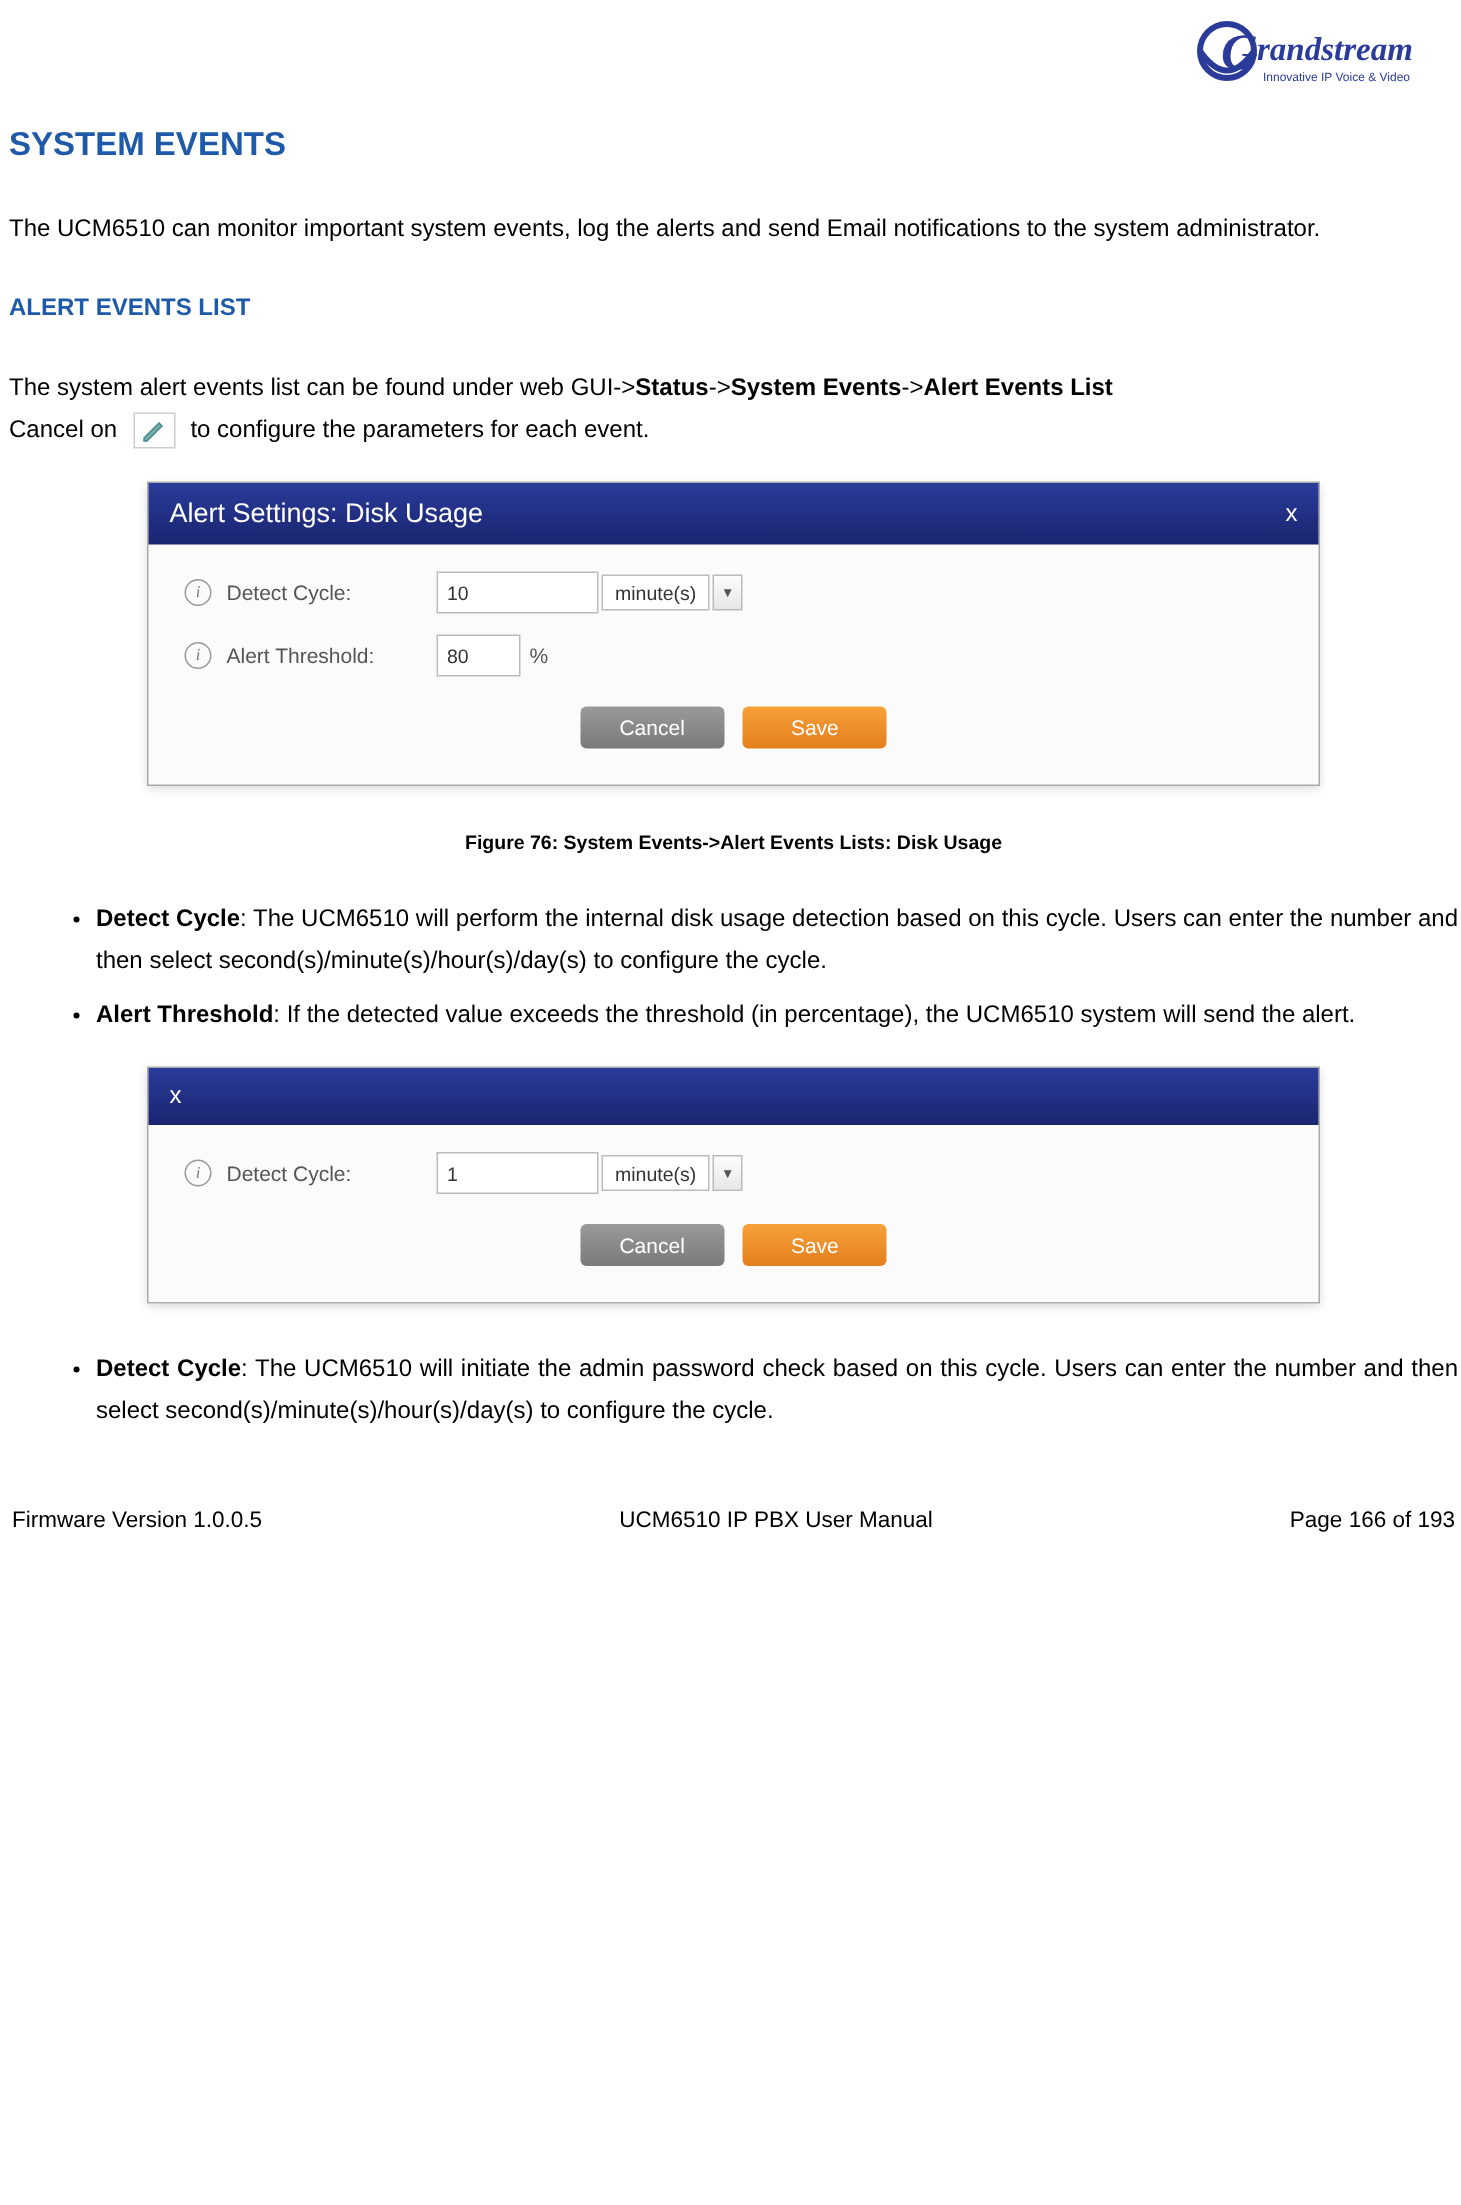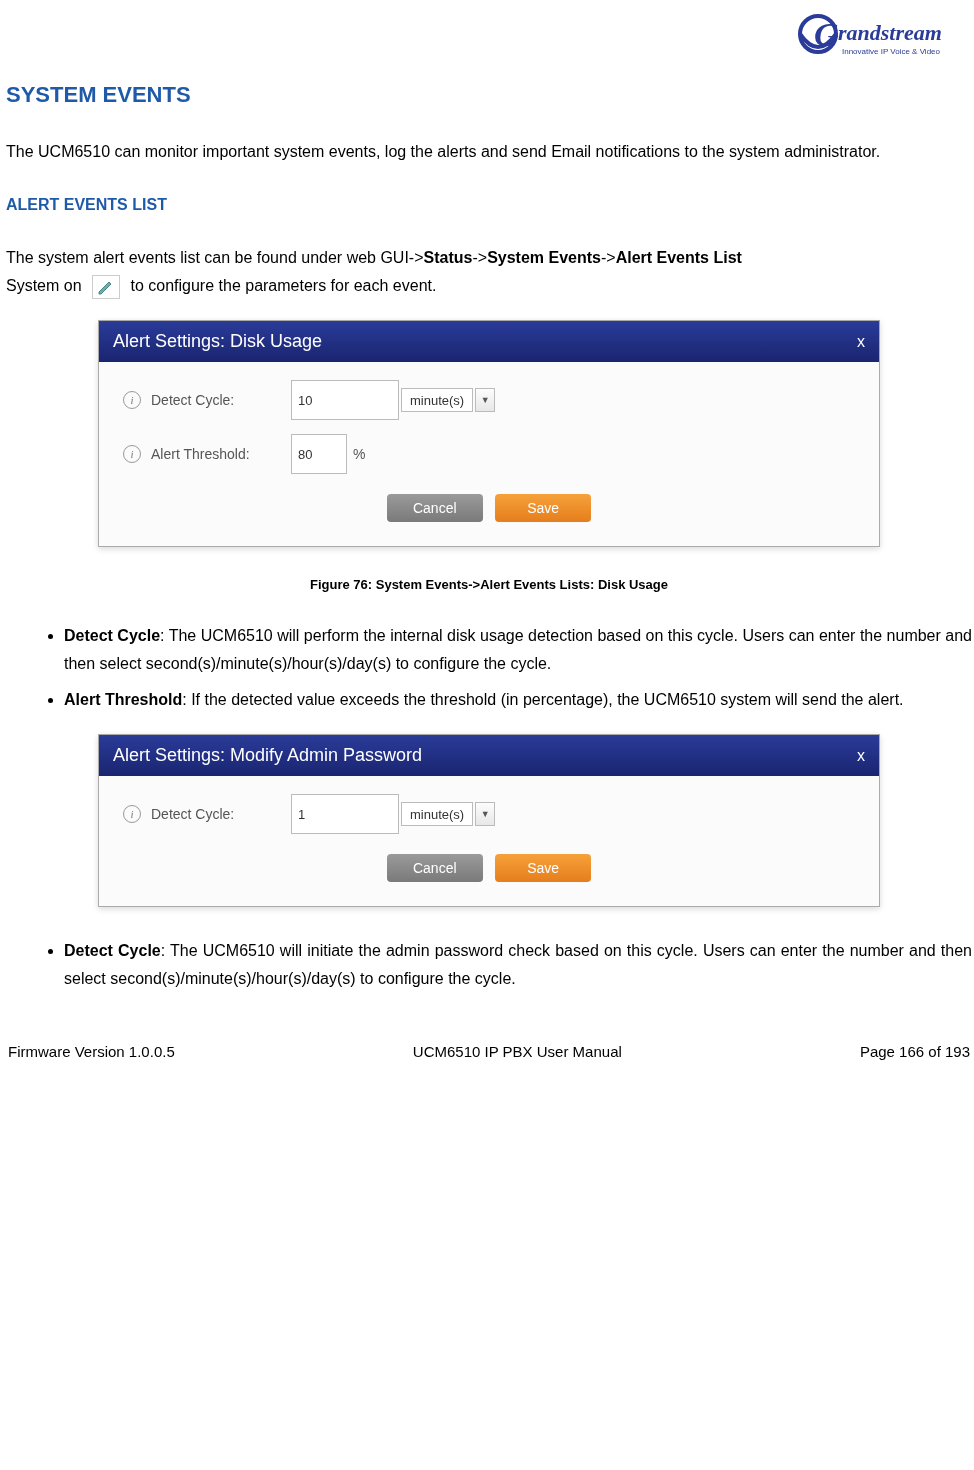--- a/index.html
+++ b/index.html
@@ -97,21 +97,21 @@
     align-items:center; justify-content:center;
     font-size:11px;
     color:#777;
     margin-right: 10px;
     font-style: italic;
     font-family: Georgia, serif;
   }
   .form-label { width: 140px; }
   .text-input {
     width: 108px;
-    height: 40px;
+    height: 28px;
     border: 1px solid #bbb;
     padding: 0 6px;
     font-size: 13px;
     color: #333;
     box-sizing: border-box;
   }
   .narrow-input { width: 56px; }
   .unit-select {
     display:inline-flex;
     margin-left: 2px;
@@ -205,21 +205,21 @@
 
   <div class="h1">SYSTEM EVENTS</div>
 
   <p class="para">The UCM6510 can monitor important system events, log the alerts and send Email notifications to the system administrator.</p>
 
   <div class="h2">ALERT EVENTS LIST</div>
 
   <p class="para">
     <span>The system alert events list can be found under web GUI-&gt;</span><b>Status</b><span>-&gt;</span><b>System Events</b><span>-&gt;</span><b>Alert Events List</b><span></span>
     <br>
-    <span>System on </span>
+    <span>Cancel on </span>
     <span class="edit-icon">
       <svg width="18" height="18" viewBox="0 0 18 18">
             <path d="M2 14 L12 4 L14 6 L4 16 L2 16 Z" fill="#7aa" stroke="#488" stroke-width="1"></path>
           </svg>
     </span>
     <span> to configure the parameters for each event.</span>
   </p>
 
 
   <div class="dialog">
@@ -257,21 +257,20 @@
       <b>Detect Cycle</b><span>: The UCM6510 will perform the internal disk usage detection based on this cycle. Users can enter the number and then select second(s)/minute(s)/hour(s)/day(s) to configure the cycle.</span>
     </li>
     <li>
       <b>Alert Threshold</b><span>: If the detected value exceeds the threshold (in percentage), the UCM6510 system will send the alert.</span>
     </li>
   </ul>
 
 
   <div class="dialog">
     <div class="dialog-header">
-      <span>Alert Settings: Modify Admin Password</span>
       <span class="dialog-close">x</span>
     </div>
     <div class="dialog-body">
       <div class="form-row">
         <span class="info-icon">i</span>
         <span class="form-label">Detect Cycle:</span>
         <input class="text-input" value="1" style="">
         <span class="unit-select">
           <span class="select-box">minute(s)</span>
           <span class="select-arrow">▼</span>

